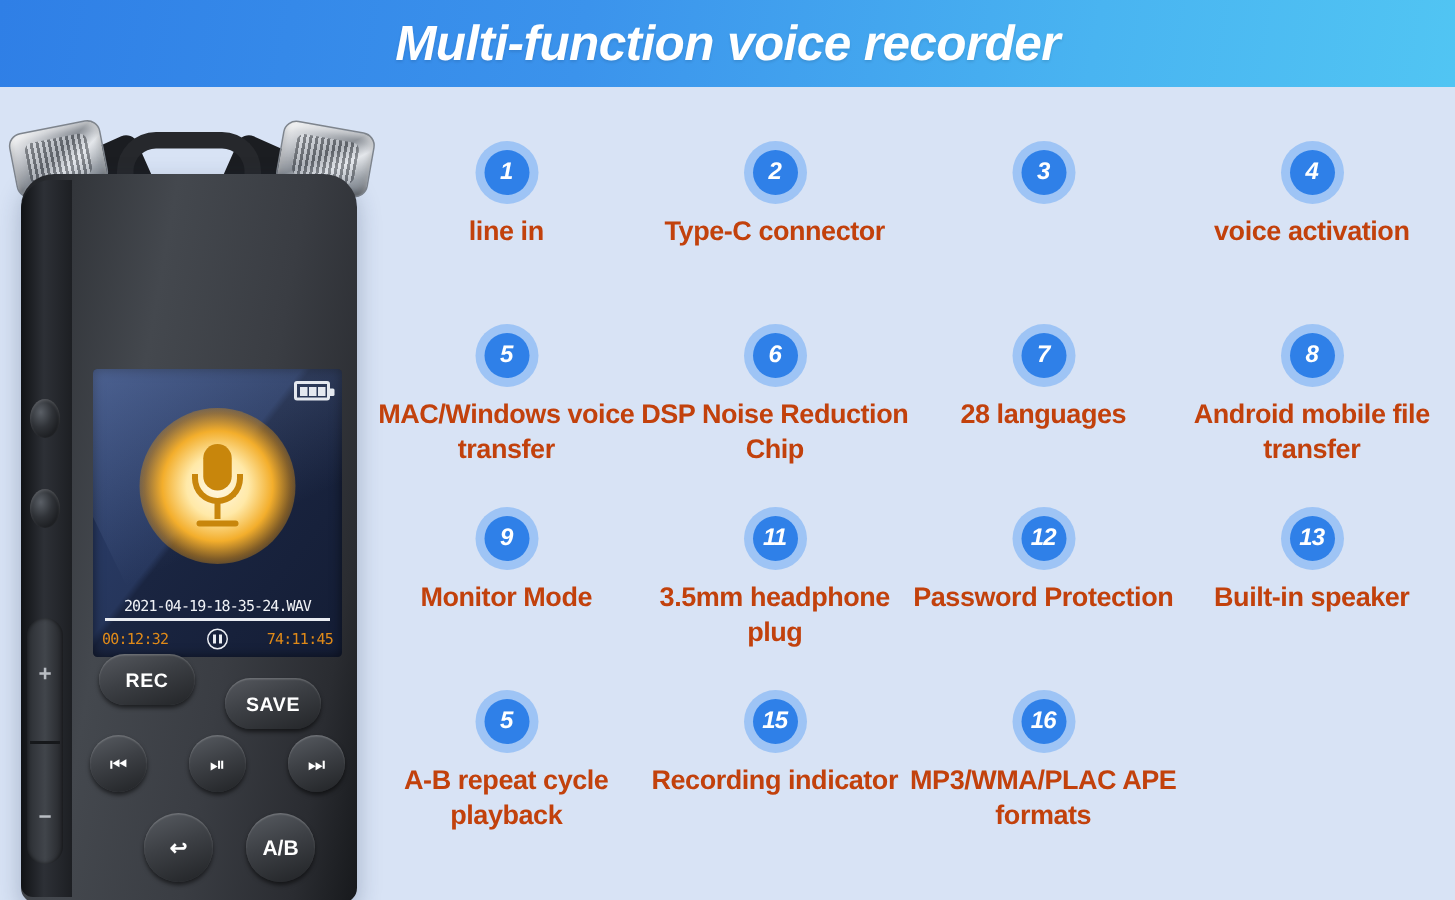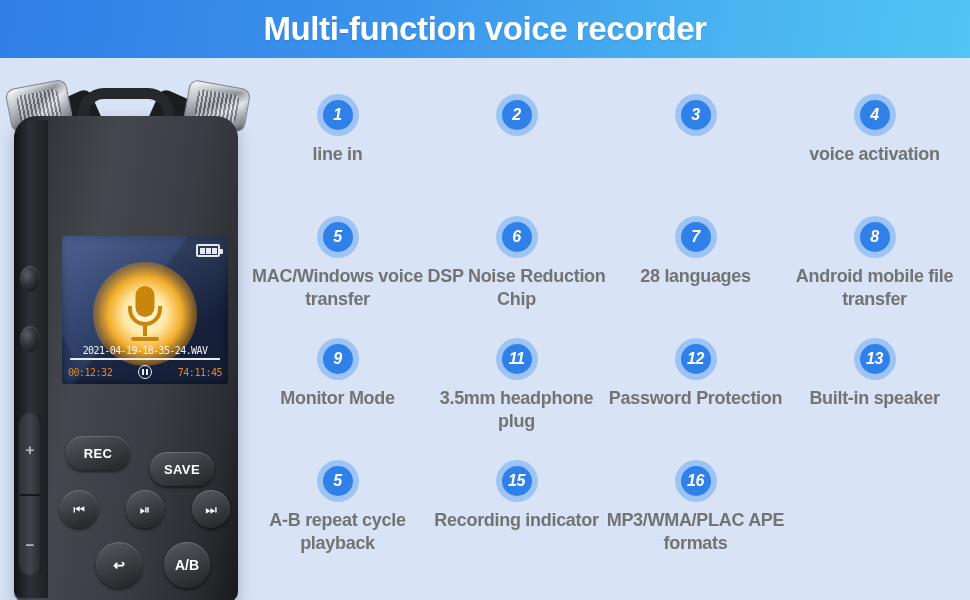--- a/index.html
+++ b/index.html
@@ -19,20 +19,21 @@
   
   .header {
     position: absolute;
     top: 0; left: 0;
     width: 970px;
     height: 58px;
     background: linear-gradient(100deg, #2f7fe6 0%, #3b93ec 40%, #49b4f1 75%, #51c5f3 100%);
     display: flex;
     align-items: center;
     justify-content: center;
+    font-style: italic;
   }
   .header-title {
     color: #ffffff;
     font-size: 33px;
     font-weight: bold;
     letter-spacing: -0.4px;
     text-shadow: 0 1px 2px rgba(0,0,0,0.10);
     white-space: nowrap;
   }
 
@@ -86,21 +87,21 @@
   .badge-num {
     color: #ffffff;
     font-size: 16px;
     font-weight: bold;
     font-style: italic;
     line-height: 1;
     letter-spacing: -0.5px;
   }
 
   .feature-label {
-    color: #737373;
+    color: #c2410c;
     font-size: 18px;
     font-weight: bold;
     line-height: 1.26;
     text-align: center;
     letter-spacing: -0.3px;
     max-width: 185px;
   }
 
   
   .device-wrap {
@@ -214,23 +215,23 @@
     left: 2px; right: 2px;
     top: 82px;
     height: 2px;
     background: #16181b;
   }
 
   
   .screen {
     position: absolute;
     left: 48px;
-    top: 120px;
+    top: 130px;
     width: 166px;
-    height: 148px;
+    height: 192px;
     background: linear-gradient(128deg, #2b3f6e 0%, #26365c 44%, #1a2541 46%, #141d35 100%);
     border-radius: 3px;
     overflow: hidden;
     box-shadow: inset 0 0 8px rgba(0,0,0,0.55);
   }
   .screen-sheen {
     position: absolute;
     left: -20px; top: -40px;
     width: 240px; height: 140px;
     background: linear-gradient(180deg, rgba(150,175,225,0.30), rgba(150,175,225,0));
@@ -496,20 +497,21 @@
           </div>
         </div>
         <div class="feature-label">line in</div>
       </div>
       <div class="feature-cell">
         <div class="badge">
           <div class="badge-inner">
             <span class="badge-num">2</span>
           </div>
         </div>
+        <div class="feature-label">Type-C connector</div>
       </div>
       <div class="feature-cell">
         <div class="badge">
           <div class="badge-inner">
             <span class="badge-num">3</span>
           </div>
         </div>
       </div>
       <div class="feature-cell">
         <div class="badge">

